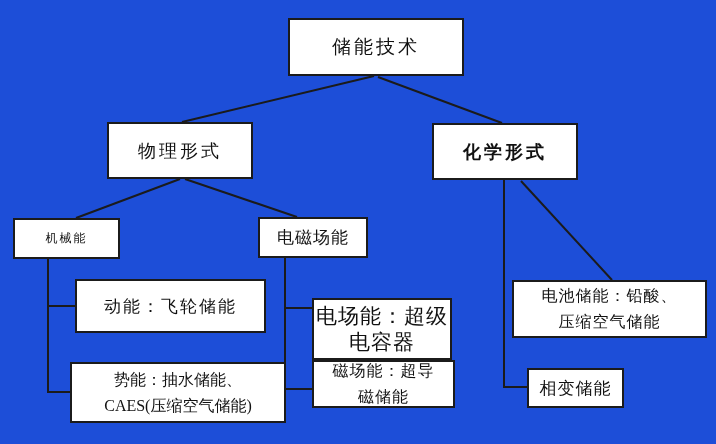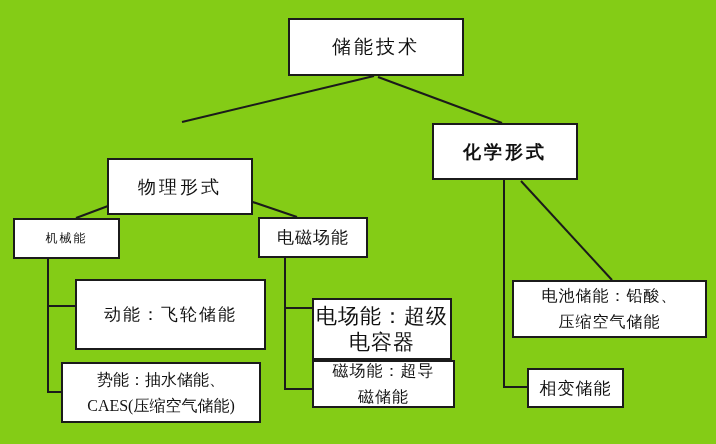--- a/index.html
+++ b/index.html
@@ -4,21 +4,21 @@
 <style>
   html, body {
     margin: 0;
     padding: 0;
     background: #ffffff;
   }
   .canvas {
     position: relative;
     width: 716px;
     height: 444px;
-    background: #84cc16;
+    background: #1d4ed8;
     font-family: "Liberation Serif", "DejaVu Serif", serif;
     color: #111111;
     overflow: hidden;
   }
   svg.connectors {
     position: absolute;
     left: 0;
     top: 0;
     width: 716px;
     height: 444px;
@@ -39,28 +39,28 @@
     justify-content: center;
     text-align: center;
   }
   .node .label {
     white-space: pre-line;
     display: block;
   }
   
   .n-root { left: 288px; top: 18px;  width: 176px; height: 58px; font-size: 19px; letter-spacing: 3px; }
   
-  .n-physical { left: 107px; top: 122px; width: 146px; height: 57px; font-size: 18px; letter-spacing: 3px; margin-top: 36px; }
+  .n-physical { left: 107px; top: 122px; width: 146px; height: 57px; font-size: 18px; letter-spacing: 3px; }
   .n-chemical { left: 432px; top: 123px; width: 146px; height: 57px; font-size: 18px; letter-spacing: 3px; font-weight: bold; }
   
   .n-mechanical      { left: 13px;  top: 218px; width: 107px; height: 41px; font-size: 12px; letter-spacing: 2px; }
   .n-electromagnetic { left: 258px; top: 217px; width: 110px; height: 41px; font-size: 17px; letter-spacing: 1px; justify-content: center; }
   
-  .n-kinetic        { left: 75px;  top: 279px; width: 191px; height: 71px; font-size: 17px; letter-spacing: 2px; }
-  .n-potential      { left: 61px;  top: 362px; width: 200px; height: 61px; font-size: 16px; letter-spacing: 0px; line-height: 26px; }
+  .n-kinetic        { left: 75px;  top: 279px; width: 191px; height: 54px; font-size: 17px; letter-spacing: 2px; }
+  .n-potential      { left: 70px;  top: 362px; width: 216px; height: 61px; font-size: 16px; letter-spacing: 0px; line-height: 26px; }
   .n-electric-field { left: 312px; top: 278px; width: 140px; height: 62px; font-size: 21px; letter-spacing: 1px; line-height: 26px; margin-top: 20px; }
   .n-magnetic-field { left: 312px; top: 360px; width: 143px; height: 48px; font-size: 16px; letter-spacing: 1px; line-height: 26px; }
   .n-battery        { left: 512px; top: 280px; width: 195px; height: 58px; font-size: 16px; letter-spacing: 1px; line-height: 26px; }
   .n-phase-change   { left: 527px; top: 368px; width: 97px; height: 40px; font-size: 17px; letter-spacing: 1px; }
 </style>
 </head>
 <body>
 
 <div class="canvas">
 

